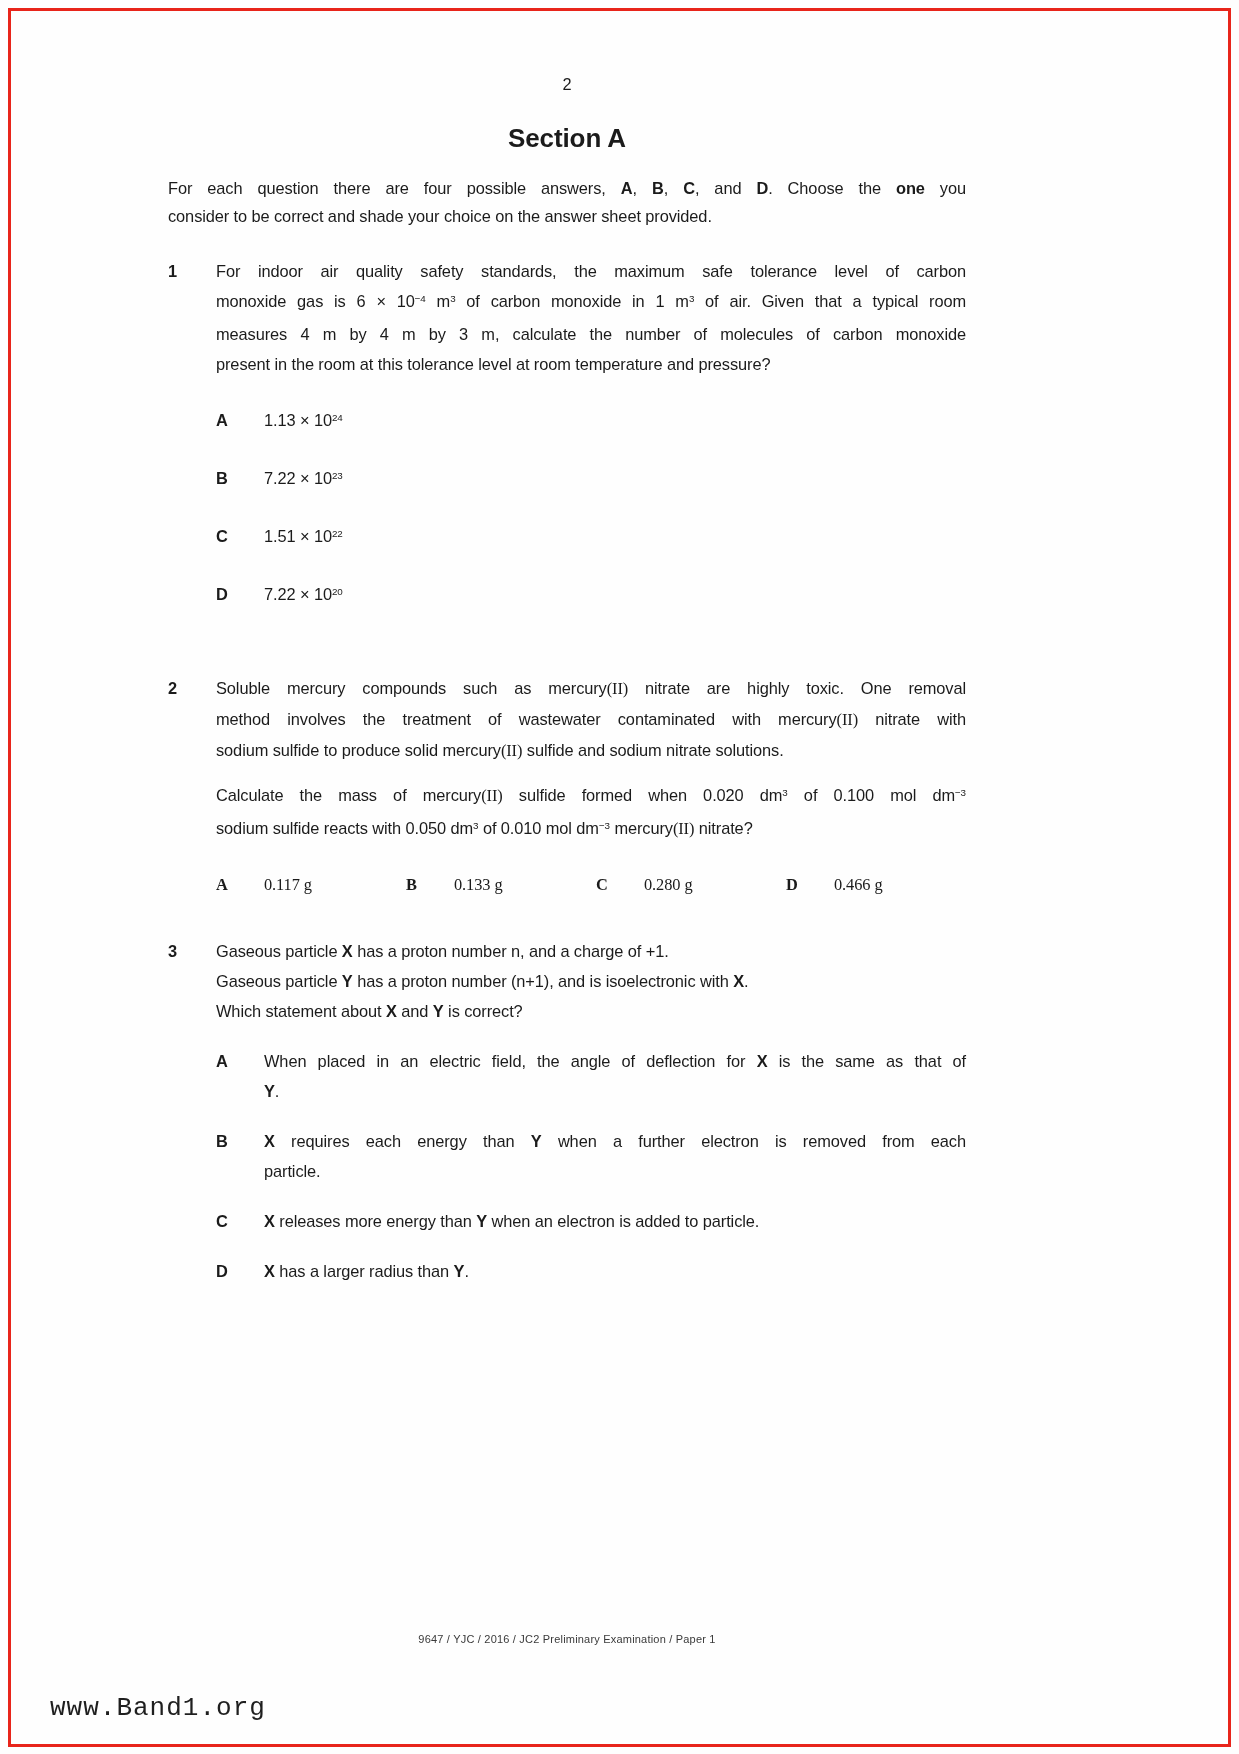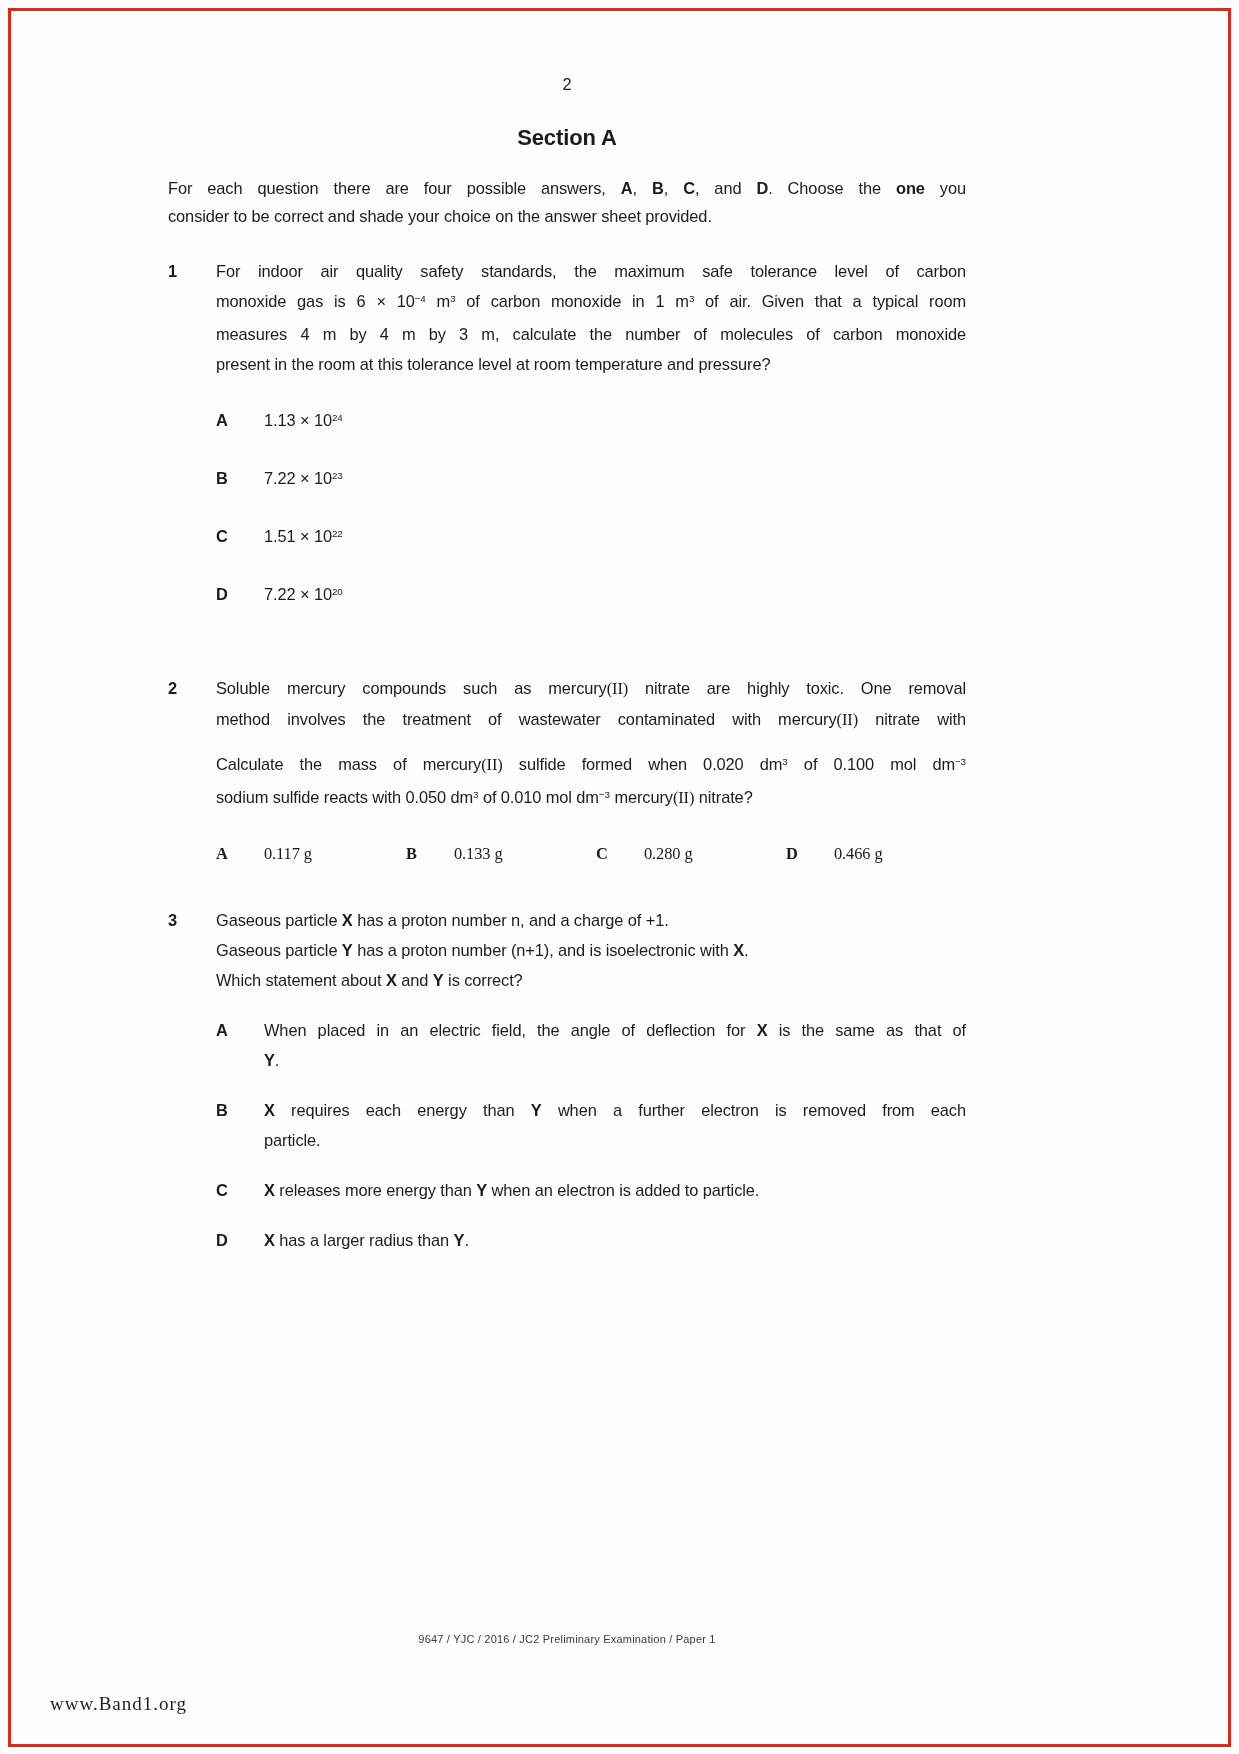--- a/index.html
+++ b/index.html
@@ -21,21 +21,21 @@
     position:absolute; left:168px; top:0;
     width:798px;
     padding-top:74px;
     font-size:16.4px;
     line-height:30px;
     letter-spacing:-0.1px;
   }
   .page-number { text-align:center; line-height:20px; }
   .section-title {
     margin-top:32px; text-align:center;
-    font-size:22px; font-weight:700; line-height:24px;
+    font-size:26px; font-weight:700; line-height:24px;
   }
   .intro { margin-top:24px; line-height:28px; }
   .jl { text-align:justify; text-align-last:justify; }
   .b { font-weight:700; }
   .serif { font-family:"Liberation Serif", serif; }
   sup { font-size:0.6em; vertical-align:baseline; position:relative; top:-0.55em; }
   .question { display:flex; }
   .q1 { margin-top:26px; }
   .q2 { margin-top:36px; }
   .q3 { margin-top:36px; }
@@ -51,22 +51,22 @@
   .options-q3 { margin-top:20px; }
   .opt-block { display:flex; margin-top:20px; }
   .opt-block:first-child { margin-top:0; }
   .opt-text { width:702px; flex:none; }
   .footer {
     position:absolute; left:168px; top:1633px; width:798px;
     text-align:center; font-size:11px; color:#3a3a3a; letter-spacing:0.2px;
   }
   .watermark {
     position:absolute; left:50px; top:1693px;
-    font-family:Liberation Serif, serif;
-    font-size:19px; letter-spacing:1px; color:#1f1f1f;
+    font-family:Liberation Mono, monospace;
+    font-size:26px; letter-spacing:1px; color:#1f1f1f;
   }
 </style>
 </head>
 <body>
 
 <div class="page">
   <div class="red-frame"></div>
 
   <div class="content">
 
@@ -102,20 +102,21 @@
           </div>
         </div>
       </div>
     </div>
 
     <div class="question q2">
       <div class="qnum">2</div>
       <div class="qbody">
         <div class="jl"><span>Soluble mercury compounds such as mercury</span><span class="serif">(II)</span><span> nitrate are highly toxic. One removal</span></div>
         <div class="jl"><span>method involves the treatment of wastewater contaminated with mercury</span><span class="serif">(II)</span><span> nitrate with</span></div>
+        <div><span>sodium sulfide to produce solid mercury</span><span class="serif">(II)</span><span> sulfide and sodium nitrate solutions.</span></div>
 
         <div class="para2">
           <div class="jl"><span>Calculate the mass of mercury</span><span class="serif">(II)</span><span> sulfide formed when 0.020 dm</span><sup>3</sup><span> of 0.100 mol dm</span><sup>−3</sup></div>
           <div><span>sodium sulfide reacts with 0.050 dm</span><sup>3</sup><span> of 0.010 mol dm</span><sup>−3</sup><span> mercury</span><span class="serif">(II)</span><span> nitrate?</span></div>
         </div>
 
         <div class="options-h">
           <div class="opt">
             <span class="olabel">A</span><span>0.117 g</span>
           </div>

